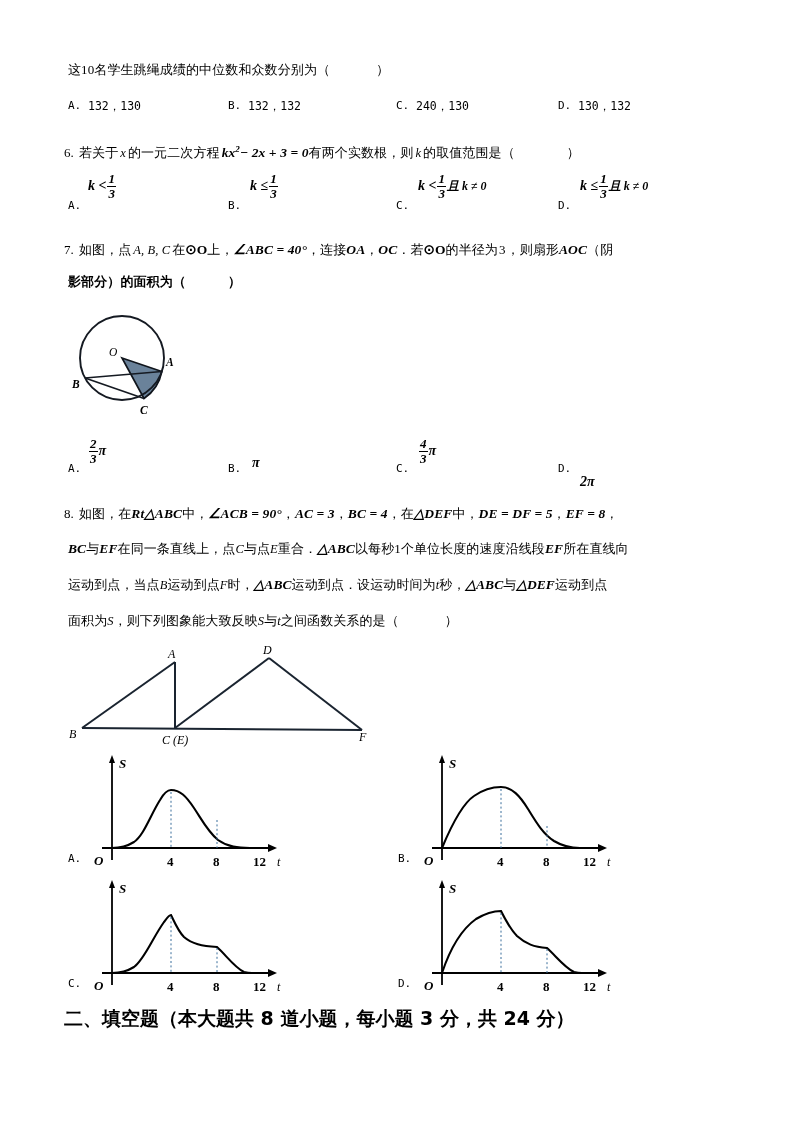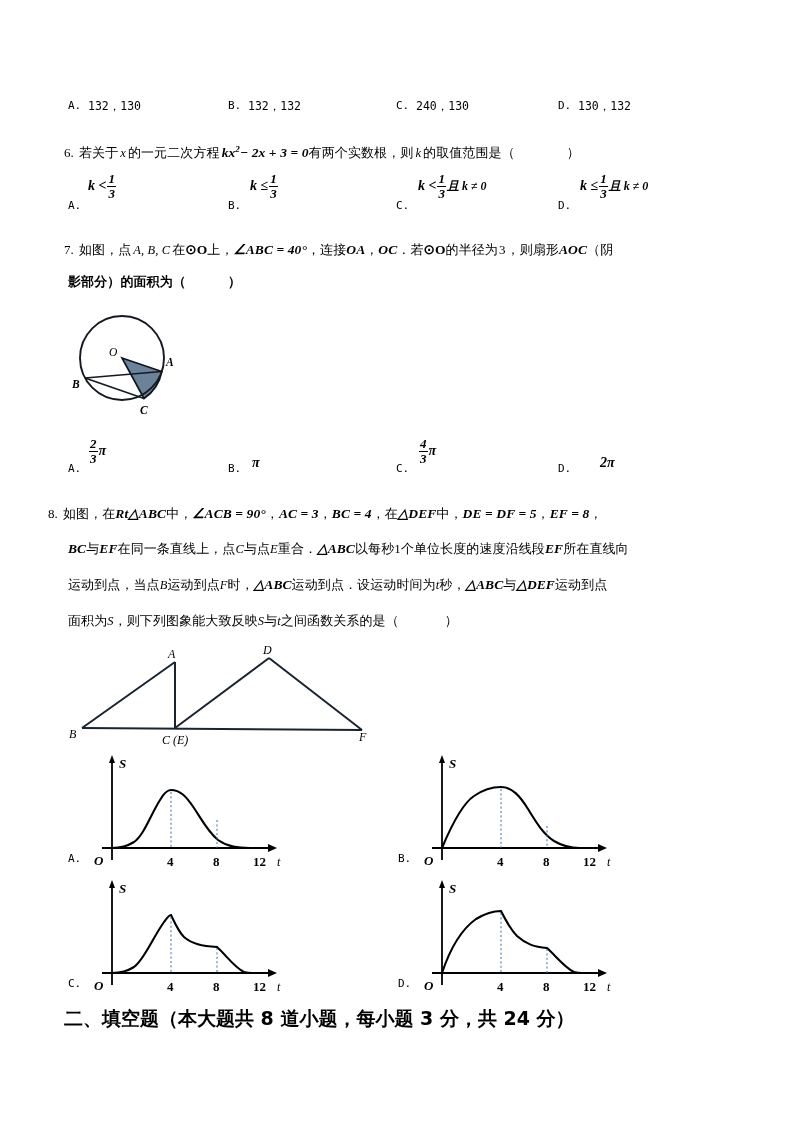--- a/index.html
+++ b/index.html
@@ -69,20 +69,23 @@
     font-weight:bold;
     font-size:19px;
     white-space:nowrap;
   }
 </style>
 </head>
 <body>
 
 <div class="page">
 
+  <div class="qline" style="left:68px;top:60px;">
+    <span class="cn">这</span><span class="num">10</span><span class="cn">名学生跳绳成绩的中位数和众数分别为（</span><span style="display:inline-block;width:46px;"></span><span class="cn">）</span>
+  </div>
 
   <div class="optlabel" style="left:68px;top:99px;">A.</div>
   <div class="opttext" style="left:88px;top:99px;">132，130</div>
 
   <div class="optlabel" style="left:228px;top:99px;">B.</div>
   <div class="opttext" style="left:248px;top:99px;">132，132</div>
 
   <div class="optlabel" style="left:396px;top:99px;">C.</div>
   <div class="opttext" style="left:416px;top:99px;">240，130</div>
 
@@ -149,23 +152,23 @@
 
   <div class="optlabel" style="left:228px;top:462px;">B.</div>
   <div class="optmath" style="left:252px;top:455px;">π</div>
 
   <div class="optlabel" style="left:396px;top:462px;">C.</div>
   <div class="optmath" style="left:418px;top:437px;">
     <span class="frac"><span class="n">4</span><span class="d">3</span></span><span>π</span>
   </div>
 
   <div class="optlabel" style="left:558px;top:462px;">D.</div>
-  <div class="optmath" style="left:580px;top:455px;margin-left:20px;">2π</div>
-
-  <div class="qline" style="left:48px;top:504px;">
+  <div class="optmath" style="left:580px;top:474px;">2π</div>
+
+  <div class="qline" style="left:64px;top:504px;">
     <span class="num">8.</span><span style="display:inline-block;width:5px;"></span><span id="q8l1"><span class="cn">如图，在</span><span class="mb">Rt△ABC</span><span class="cn">中，</span><span class="mb">∠ACB = 90°</span><span class="cn">，</span><span class="mb">AC = 3</span><span class="cn">，</span><span class="mb">BC = 4</span><span class="cn">，在</span><span class="mb">△DEF</span><span class="cn">中，</span><span class="mb">DE = DF = 5</span><span class="cn">，</span><span class="mb">EF = 8</span><span class="cn">，</span></span>
   </div>
   <div class="qline" style="left:68px;top:539px;">
     <span id="q8l2"><span class="mb">BC</span><span class="cn">与</span><span class="mb">EF</span><span class="cn">在同一条直线上，点</span><span class="mi">C</span><span class="cn">与点</span><span class="mi">E</span><span class="cn">重合．</span><span class="mb">△ABC</span><span class="cn">以每秒</span><span class="num">1</span><span class="cn">个单位长度的速度沿线段</span><span class="mb">EF</span><span class="cn">所在直线向</span></span>
   </div>
   <div class="qline" style="left:68px;top:575px;">
     <span id="q8l3"><span class="cn">运动到点，当点</span><span class="mi">B</span><span class="cn">运动到点</span><span class="mi">F</span><span class="cn">时，</span><span class="mb">△ABC</span><span class="cn">运动到点．设运动时间为</span><span class="mi">t</span><span class="cn">秒，</span><span class="mb">△ABC</span><span class="cn">与</span><span class="mb">△DEF</span><span class="cn">运动到点</span></span>
   </div>
   <div class="qline" style="left:68px;top:611px;">
     <span id="q8l4"><span class="cn">面积为</span><span class="mi">S</span><span class="cn">，则下列图象能大致反映</span><span class="mi">S</span><span class="cn">与</span><span class="mi">t</span><span class="cn">之间函数关系的是（</span></span><span style="display:inline-block;width:46px;"></span><span class="cn" id="q8l4c">）</span>

